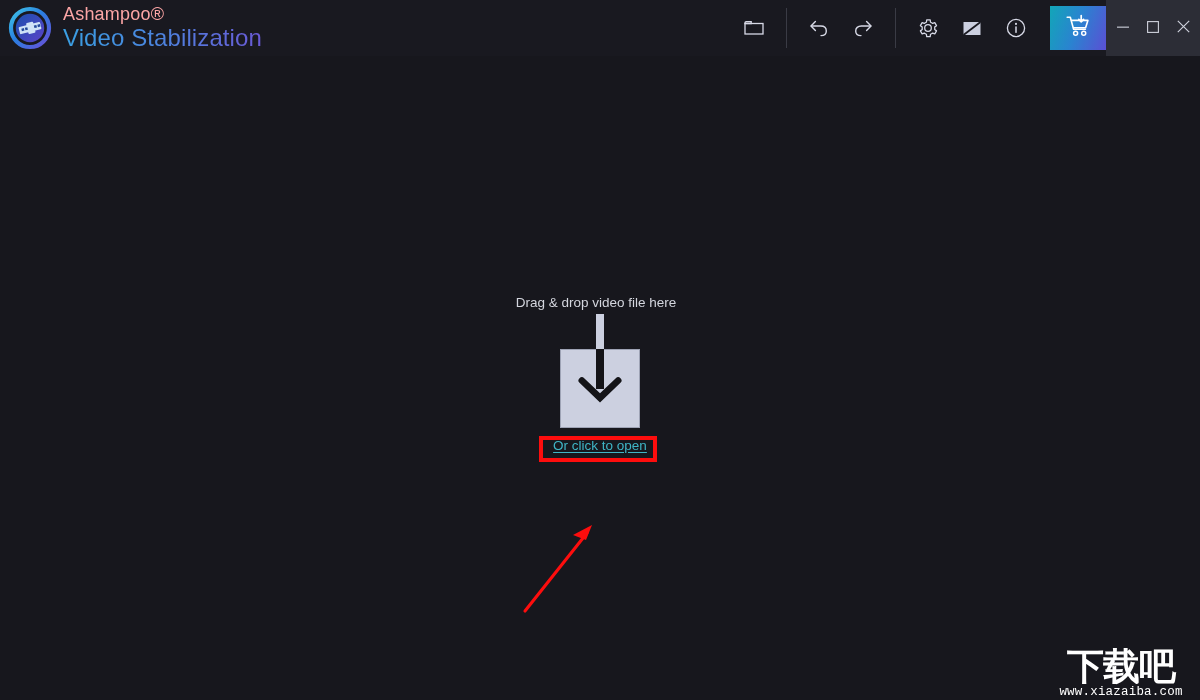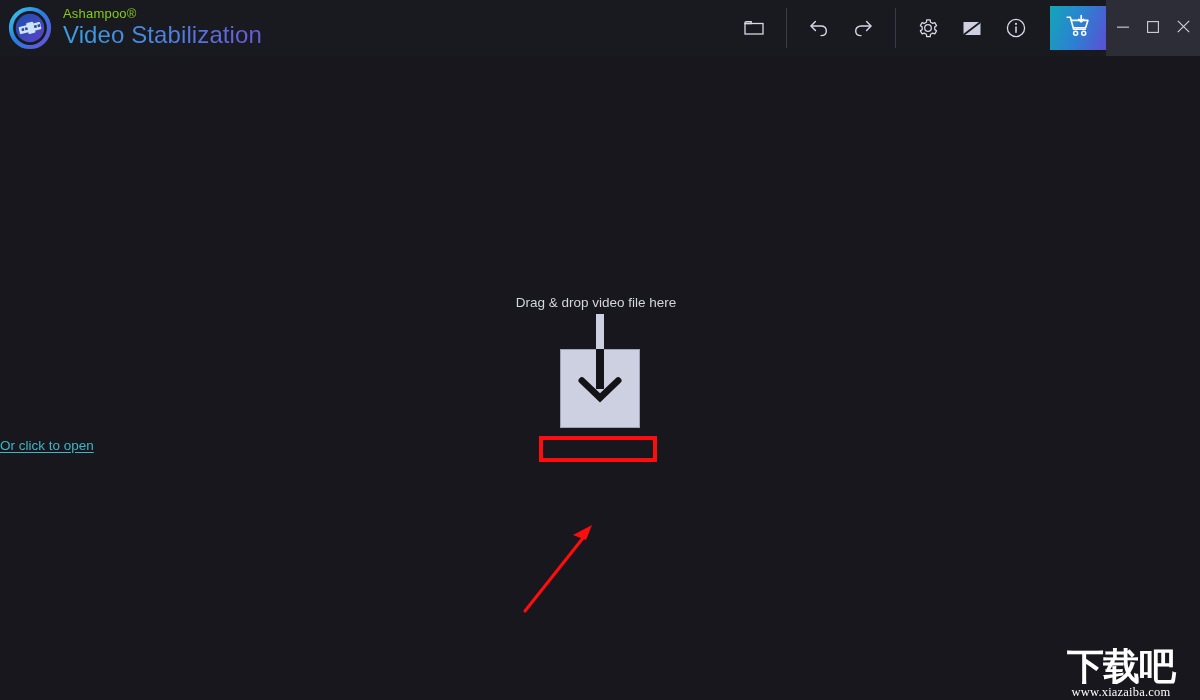--- a/index.html
+++ b/index.html
@@ -48,22 +48,22 @@
     flex: 0 0 44px;
     position: relative;
   }
 
   .brand-text {
     margin-left: 11px;
     line-height: 1;
     padding-bottom: 2px;
   }
   .brand-sup {
-    font-size: 13px;
-    color: #84cc16;
+    font-size: 18px;
+    color: #fca5a5;
     letter-spacing: .2px;
     display: block;
     margin-bottom: 3px;
   }
   .brand-title {
     font-size: 24px;
     letter-spacing: .1px;
     display: block;
     background: linear-gradient(90deg, #3a9fe2 0%, #4a86df 45%, #6a5ad6 100%);
     -webkit-background-clip: text;
@@ -190,21 +190,21 @@
     top: 35px;
     width: 80px;
     height: 79px;
   }
 
   #open-link-wrap {
     position: absolute;
     top: 380px;
     left: 0;
     right: 0;
-    text-align: left;
+    text-align: center;
   }
   #open-link {
     color: #3fb5c6;
     font-size: 13.5px;
     text-decoration: underline;
     text-underline-offset: 2px;
     cursor: pointer;
   }
 
   
@@ -239,21 +239,21 @@
   }
   #watermark-logo {
     font-family: "DejaVu Sans", sans-serif;
     font-size: 37px;
     font-weight: bold;
     color: #ffffff;
     letter-spacing: -1px;
     display: block;
   }
   #watermark-url {
-    font-family: Liberation Serif, serif;
+    font-family: Liberation Mono, monospace;
     font-size: 12.5px;
     color: #ffffff;
     display: block;
     margin-top: 1px;
     letter-spacing: .2px;
   }
 </style>
 </head>
 <body>
 

